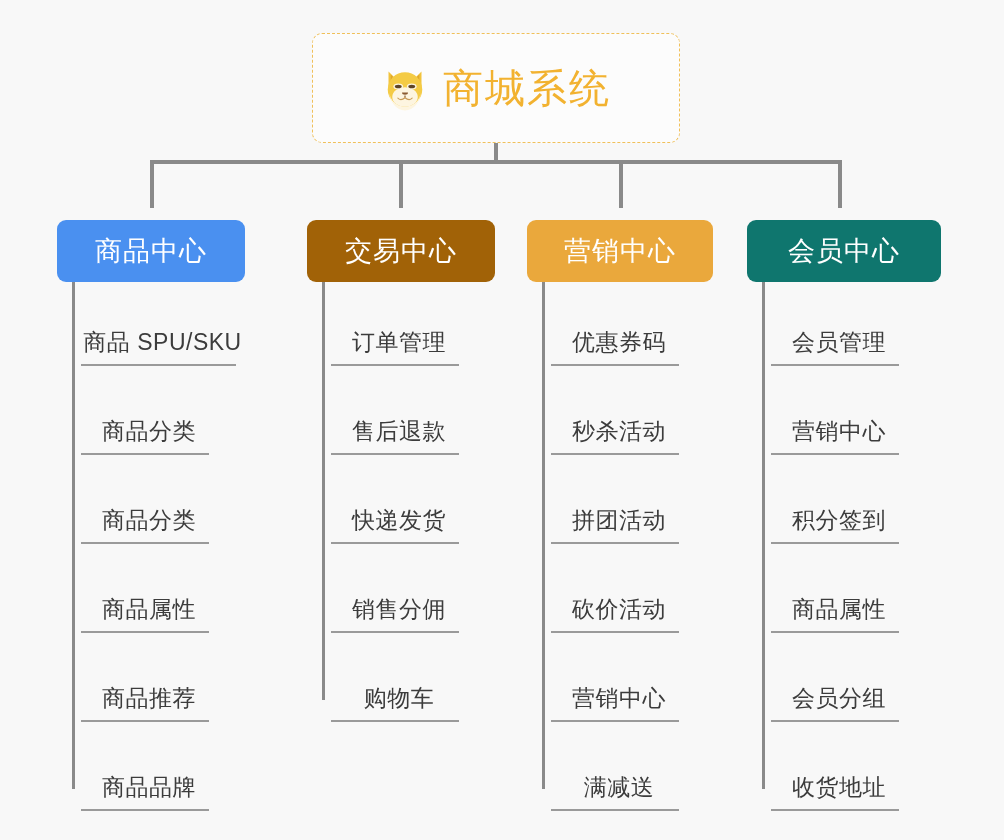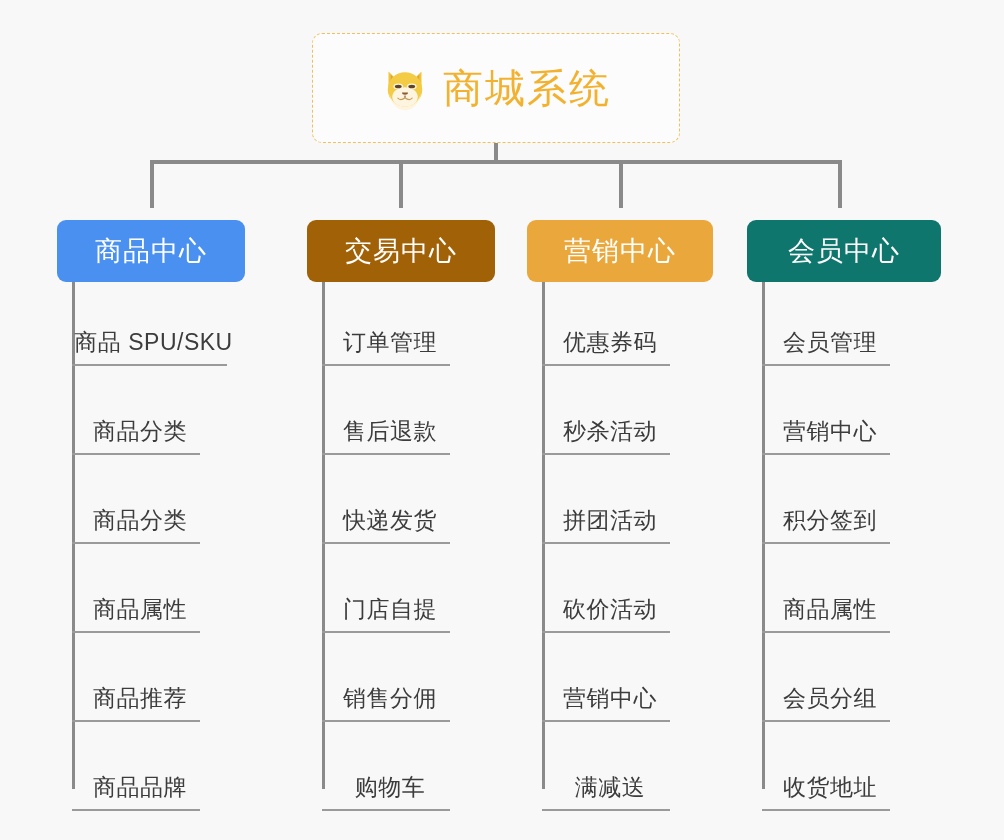--- a/index.html
+++ b/index.html
@@ -89,21 +89,21 @@
   }
   #column-0 .cat-header { width: 188px; background: #4a90f0; }
   #column-1 .cat-header { width: 188px; background: #a16207; }
   #column-2 .cat-header { width: 186px; background: #eaa83c; }
   #column-3 .cat-header { width: 194px; background: #0f766e; }
 
   
   .leaf-list {
     position: relative;
     margin-left: 15px;
-    padding-left: 0;
+    padding-left: 9px;
   }
   
   .leaf-list::before {
     content: "";
     position: absolute;
     left: 0;
     top: 0;
     bottom: 22px;
     width: 3px;
     background: #8a8a8a;
@@ -195,23 +195,20 @@
       <div class="leaf-item short">
           <span class="leaf-label">订单管理</span>
         </div>
       <div class="leaf-item short">
           <span class="leaf-label">售后退款</span>
         </div>
       <div class="leaf-item short">
           <span class="leaf-label">快递发货</span>
         </div>
       <div class="leaf-item short">
-          <span class="leaf-label">门店自提</span>
-        </div>
-      <div class="leaf-item short">
           <span class="leaf-label">销售分佣</span>
         </div>
       <div class="leaf-item short">
           <span class="leaf-label">购物车</span>
         </div>
     </div>
   </div>
 
   <div class="column" id="column-2">
     <div class="cat-header">营销中心</div>

